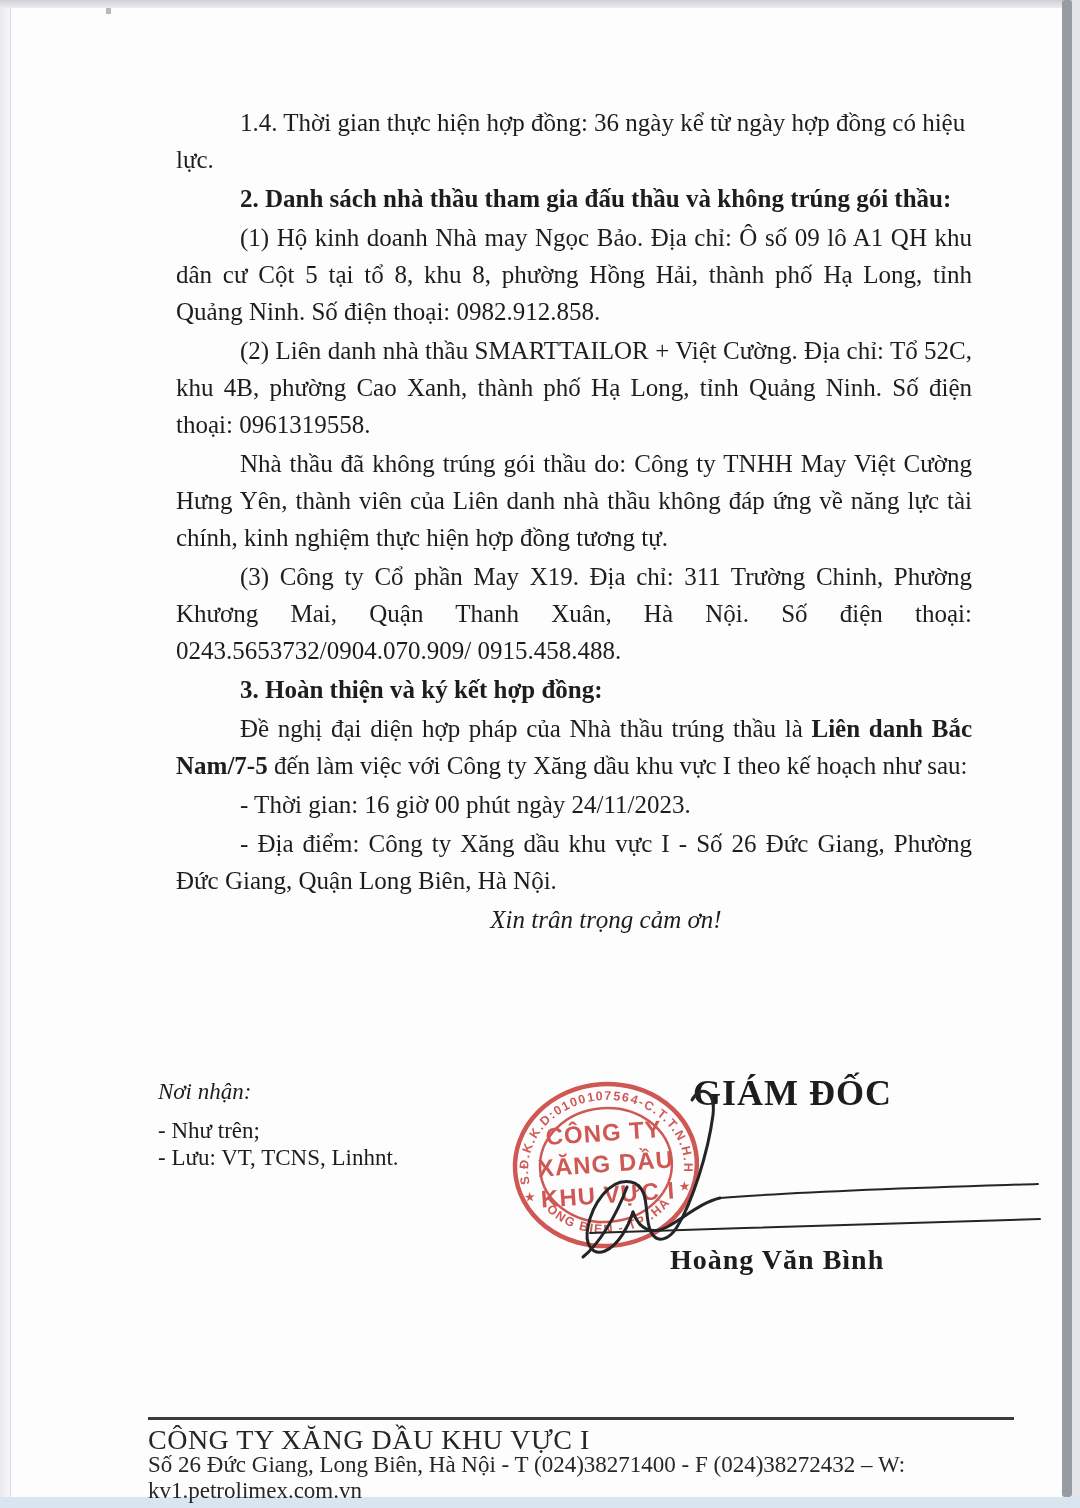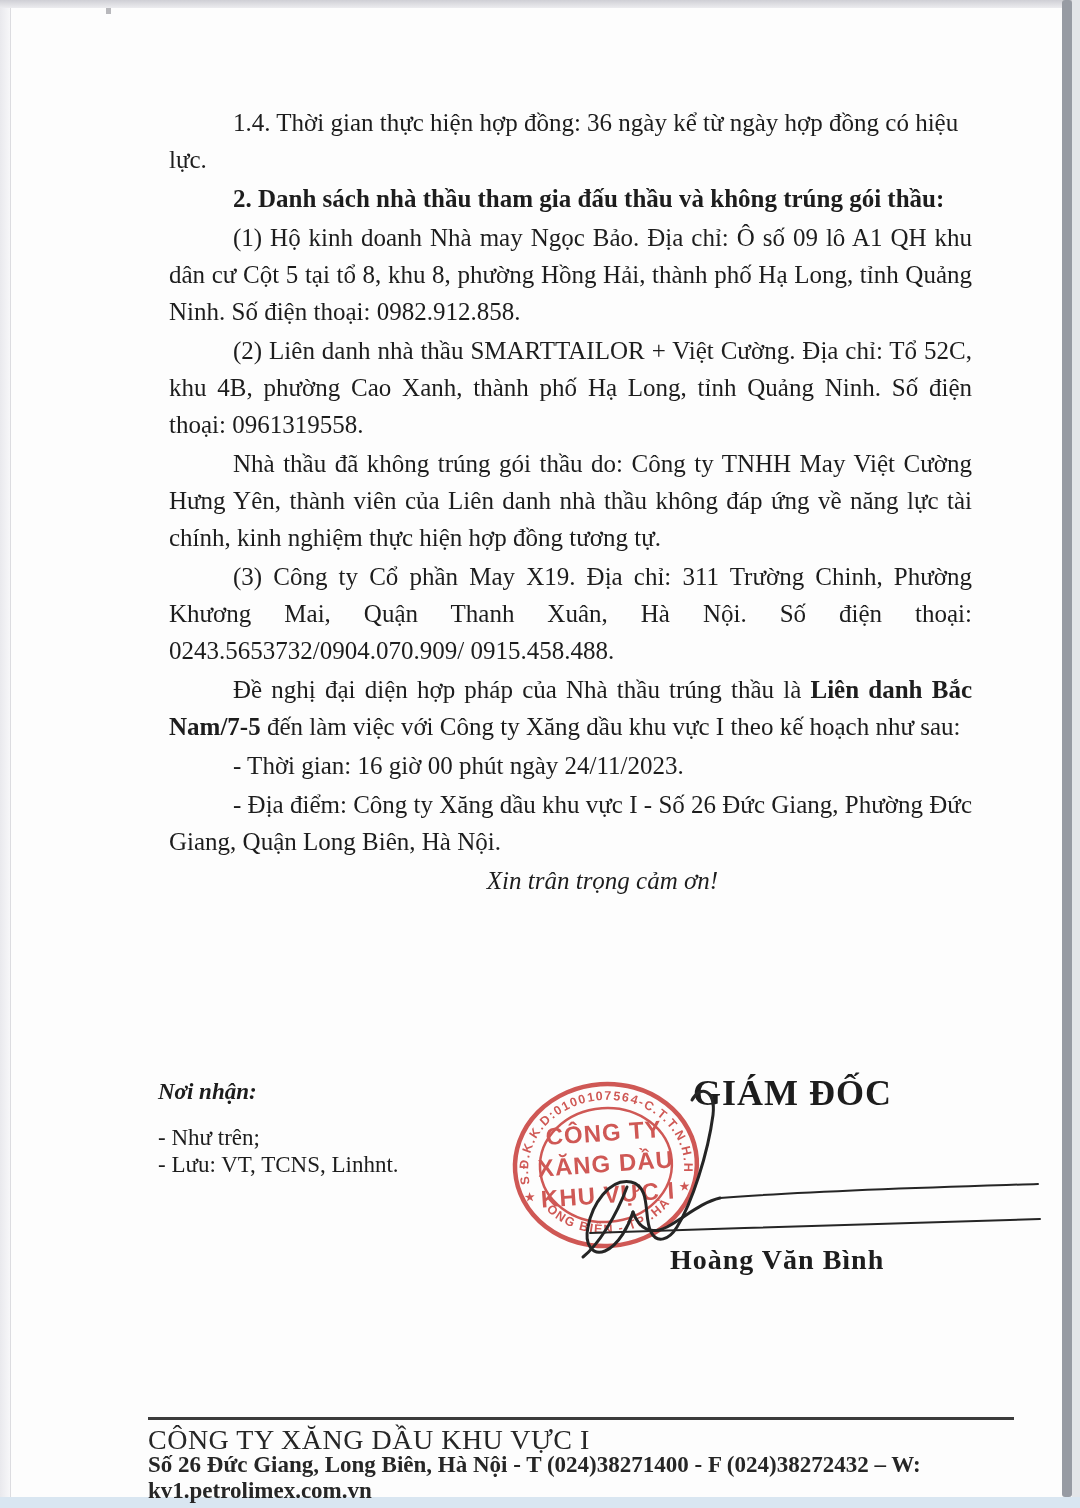--- a/index.html
+++ b/index.html
@@ -23,46 +23,46 @@
                  background:#e3e5e8; }
   .edge-bottom { position:absolute; left:0; bottom:0; width:1080px; height:11px;
                  background:#d9e6f1; }
   .speck { position:absolute; left:106px; top:8px; width:5px; height:6px; background:#b8b8bc; }
 
   
   .content {
     position:absolute; left:158px; top:104px; width:814px;
     font-size:25px; line-height:37px; text-align:justify;
   }
-  .content p { margin:0 0 2px 11px; text-indent:64px; }
+  .content p { margin:0 0 2px 18px; text-indent:64px; }
   .content p.heading { font-weight:bold; }
   .content p.single { text-align:left; }
   .content .b { font-weight:bold; }
   .content p.thanks { font-style:italic; text-align:center; }
 
   
   .recipients { position:absolute; left:158px; top:1078px; font-size:23px; line-height:27px; }
-  .recipients .rec-title { font-weight:bold; font-style:italic; margin-bottom:19px; }
+  .recipients .rec-title { font-weight:normal; font-style:italic; margin-bottom:12px; }
 
   
   .sig-title { position:absolute; left:693px; top:1072px; font-size:36px; font-weight:bold;
                letter-spacing:1px; }
   .sig-name  { position:absolute; left:670px; top:1244px; font-size:28px; font-weight:bold;
                letter-spacing:1px; }
   .stamp     { position:absolute; left:510px; top:1080px; width:192px; height:172px;
                transform:rotate(-4deg); opacity:.88; }
   .signature { position:absolute; left:480px; top:1075px; width:562px; height:200px;
                pointer-events:none; }
 
   
   .footer-rule { position:absolute; left:148px; top:1417px; width:866px; height:3px;
                  background:#3c3c3c; }
   .footer-company { position:absolute; left:148px; top:1424px; font-size:28px;
                     letter-spacing:.5px; color:#262626; }
-  .footer-address { position:absolute; left:148px; top:1452px; font-size:23px; color:#262626;font-weight:bold; }
+  .footer-address { position:absolute; left:148px; top:1452px; font-size:23px; color:#262626; }
 
   .stamp text { font-family:"Liberation Sans", sans-serif; fill:#c9423e; }
   .stamp .ctext { font-weight:bold; font-size:24px; letter-spacing:1px; }
   .stamp .arc   { font-weight:bold; font-size:12.5px; letter-spacing:1.5px; }
   .stamp .star  { font-size:13px; }
 </style>
 </head>
 <body>
 
 <div class="edge-top"></div>
@@ -72,20 +72,21 @@
 <div class="edge-bottom"></div>
 <div class="speck"></div>
 
 <div class="content">
   <p class="single">1.4. Thời gian thực hiện hợp đồng: 36 ngày kể từ ngày hợp đồng có hiệu lực.</p>
   <p class="heading single">2. Danh sách nhà thầu tham gia đấu thầu và không trúng gói thầu:</p>
   <p>(1) Hộ kinh doanh Nhà may Ngọc Bảo. Địa chỉ: Ô số 09 lô A1 QH khu dân cư Cột 5 tại tổ 8, khu 8, phường Hồng Hải, thành phố Hạ Long, tỉnh Quảng Ninh. Số điện thoại: 0982.912.858.</p>
   <p>(2) Liên danh nhà thầu SMARTTAILOR + Việt Cường. Địa chỉ: Tổ 52C, khu 4B, phường Cao Xanh, thành phố Hạ Long, tỉnh Quảng Ninh. Số điện thoại: 0961319558.</p>
   <p>Nhà thầu đã không trúng gói thầu do: Công ty TNHH May Việt Cường Hưng Yên, thành viên của Liên danh nhà thầu không đáp ứng về năng lực tài chính, kinh nghiệm thực hiện hợp đồng tương tự.</p>
   <p>(3) Công ty Cổ phần May X19. Địa chỉ: 311 Trường Chinh, Phường Khương Mai, Quận Thanh Xuân, Hà Nội. Số điện thoại: 0243.5653732/0904.070.909/ 0915.458.488.</p>
+  <p class="heading single">3. Hoàn thiện và ký kết hợp đồng:</p>
   <p><span>Đề nghị đại diện hợp pháp của Nhà thầu trúng thầu là </span><span class="b">Liên danh Bắc Nam/7-5</span><span> đến làm việc với Công ty Xăng dầu khu vực I theo kế hoạch như sau:</span></p>
   <p class="single">- Thời gian: 16 giờ 00 phút ngày 24/11/2023.</p>
   <p>- Địa điểm: Công ty Xăng dầu khu vực I - Số 26 Đức Giang, Phường Đức Giang, Quận Long Biên, Hà Nội.</p>
   <p class="thanks">Xin trân trọng cảm ơn!</p>
 </div>
 
 <div class="recipients">
   <div class="rec-title">Nơi nhận:</div>
   <div>- Như trên;</div>
   <div>- Lưu: VT, TCNS, Linhnt.</div>

